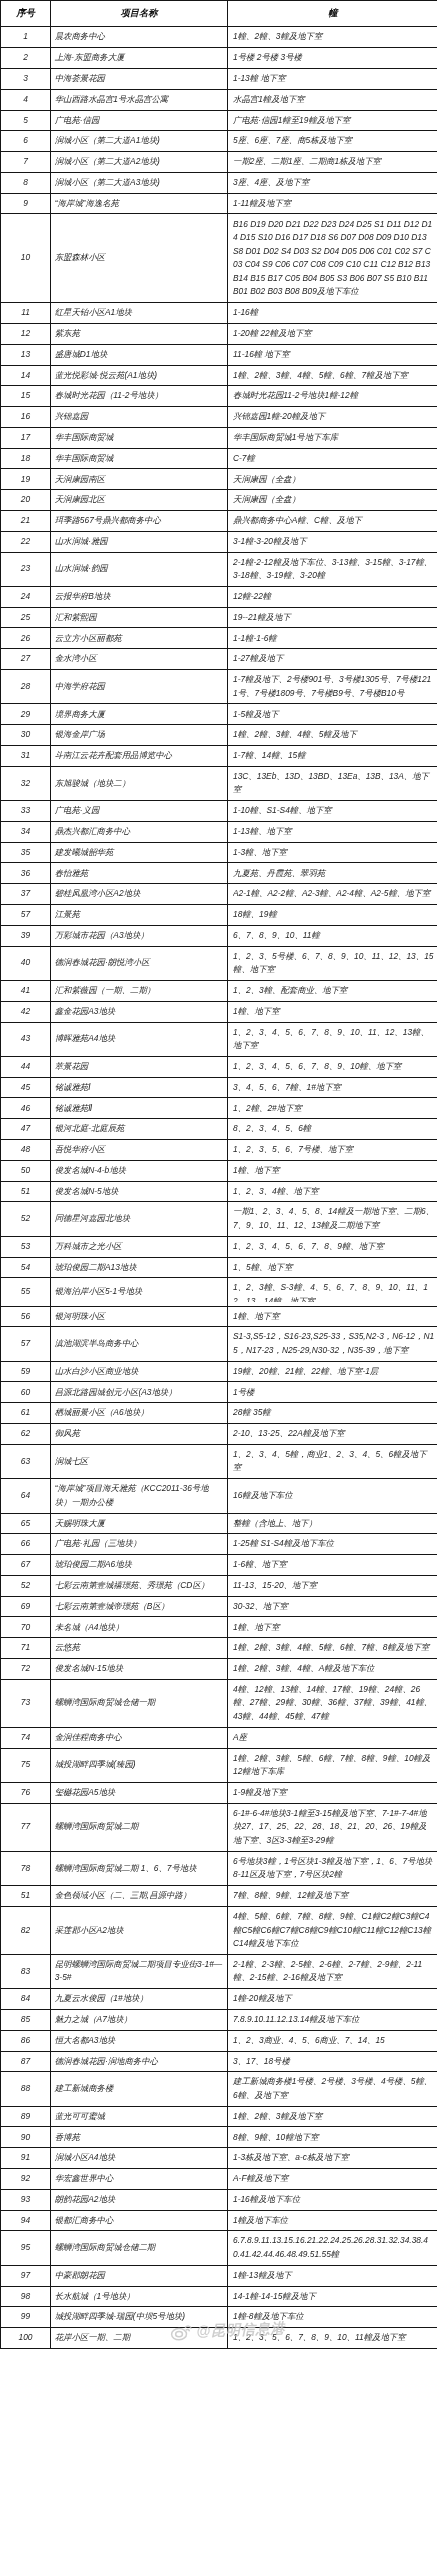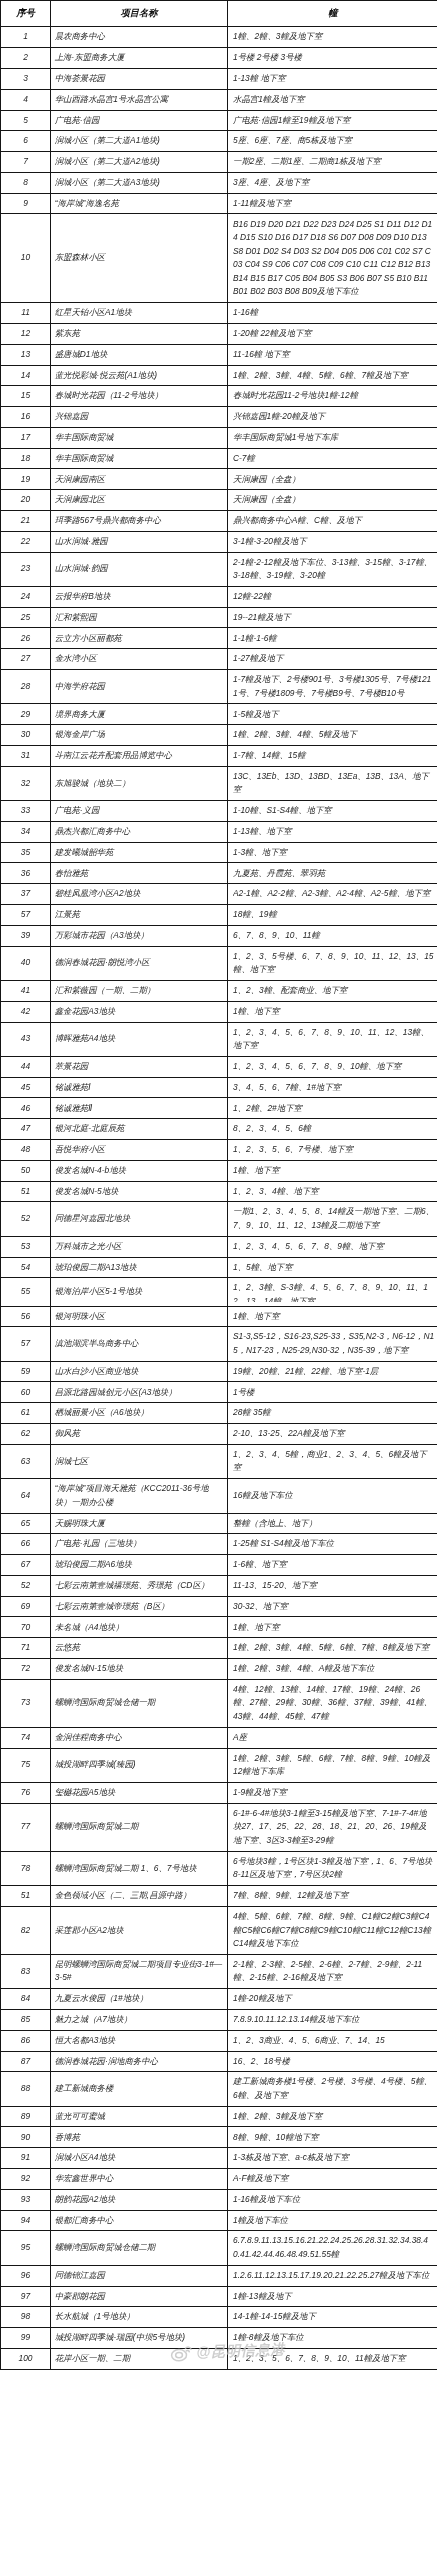--- a/index.html
+++ b/index.html
@@ -943,21 +943,21 @@
           </td>
         </tr>
         <tr>
           <td class="no">
             <span class="inner">87</span>
           </td>
           <td class="name">
             <span class="inner">德润春城花园·润地商务中心</span>
           </td>
           <td class="bld">
-            <span class="inner">16、2、18号楼</span>
+            <span class="inner">3、17、18号楼</span>
           </td>
         </tr>
         <tr>
           <td class="no">
             <span class="inner">88</span>
           </td>
           <td class="name">
             <span class="inner">建工新城商务楼</span>
           </td>
           <td class="bld">
@@ -1032,31 +1032,20 @@
         </tr>
         <tr>
           <td class="no">
             <span class="inner">95</span>
           </td>
           <td class="name">
             <span class="inner">螺蛳湾国际商贸城仓储二期</span>
           </td>
           <td class="bld">
             <span class="inner">6.7.8.9.11.13.15.16.21.22.24.25.26.28.31.32.34.38.40.41.42.44.46.48.49.51.55幢</span>
-          </td>
-        </tr>
-        <tr>
-          <td class="no">
-            <span class="inner">96</span>
-          </td>
-          <td class="name">
-            <span class="inner">同德锦江嘉园</span>
-          </td>
-          <td class="bld">
-            <span class="inner">1.2.6.11.12.13.15.17.19.20.21.22.25.27幢及地下车位</span>
           </td>
         </tr>
         <tr>
           <td class="no">
             <span class="inner">97</span>
           </td>
           <td class="name">
             <span class="inner">中豪郡朗花园</span>
           </td>
           <td class="bld">

